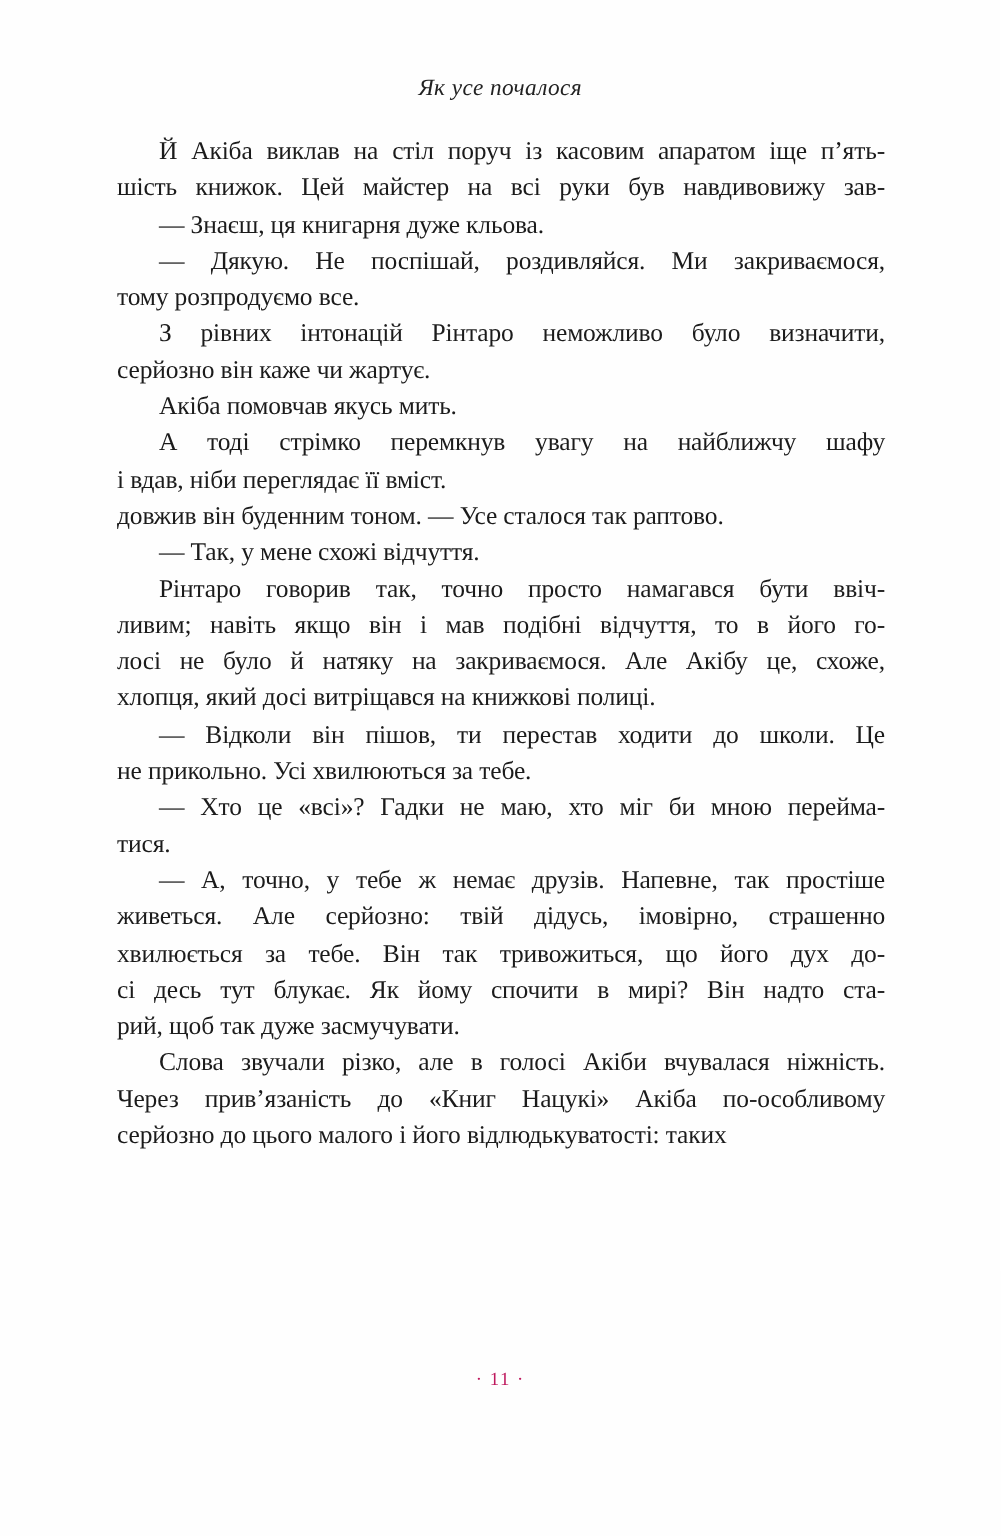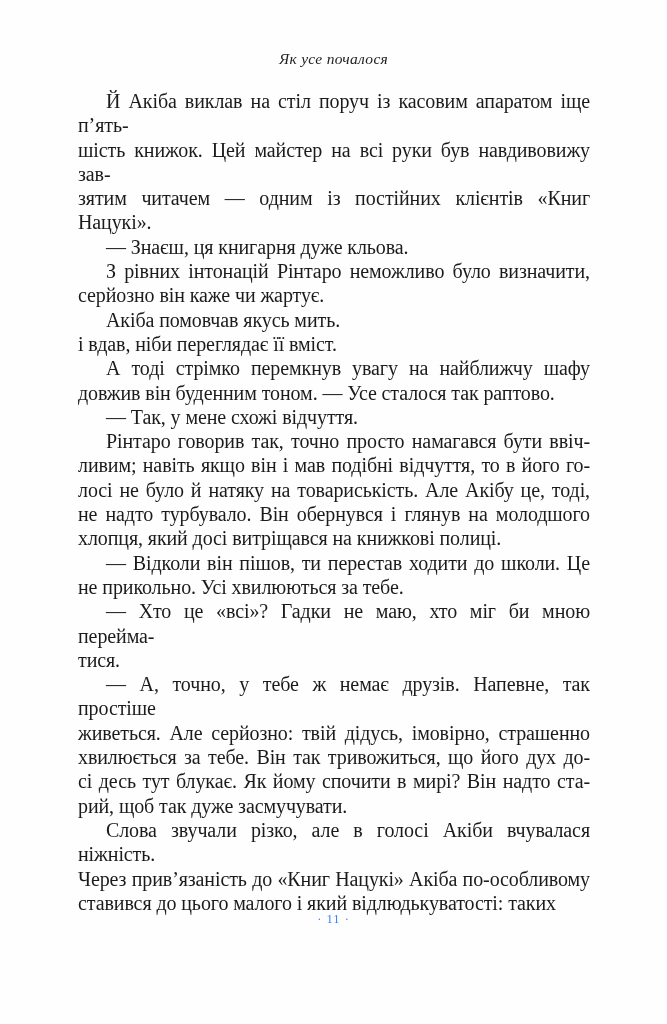--- a/index.html
+++ b/index.html
@@ -26,21 +26,21 @@
     font-style: italic;
     font-size: 15.5px;
     letter-spacing: 0.3px;
     color: #222222;
   }
   .text-block {
     position: absolute;
     top: 89px;
     left: 78px;
     width: 512px;
-    font-size: 20px;
+    font-size: 17px;
     line-height: 24.3px;
     letter-spacing: -0.1px;
   }
   .para { margin: 0; padding: 0; }
   .line {
     text-align: justify;
     text-align-last: justify;
     white-space: normal;
   }
   .line.last {
@@ -50,78 +50,80 @@
     text-indent: 28px;
   }
   .page-number {
     position: absolute;
     top: 912px;
     left: 0;
     right: 0;
     text-align: center;
     font-size: 12.5px;
     letter-spacing: 1px;
-    color: #3b82f6;
+    color: #be185d;
   }
 </style>
 </head>
 <body>
 
 <div class="page" style="background: rgb(254, 254, 254); color: rgb(27, 27, 27);">
   <div class="running-header">Як усе почалося</div>
 
   <div class="text-block" id="text-block">
       <div class="para">
         <div class="line first">Й Акіба виклав на стіл поруч із касовим апаратом іще п’ять-</div>
         <div class="line">шість книжок. Цей майстер на всі руки був навдивовижу зав-</div>
-        <div class="line last">зятим читачем — одним із постійних клієнтів «Книг Нацукі».</div>
       </div>
       <div class="para">
         <div class="line first last">— Знаєш, ця книгарня дуже кльова.</div>
+      </div>
+      <div class="para">
+        <div class="line first">— Дякую. Не поспішай, роздивляйся. Ми закриваємося,</div>
+        <div class="line last">тому розпродуємо все.</div>
       </div>
       <div class="para">
         <div class="line first">З рівних інтонацій Рінтаро неможливо було визначити,</div>
         <div class="line last">серйозно він каже чи жартує.</div>
       </div>
       <div class="para">
         <div class="line first last">Акіба помовчав якусь мить.</div>
       </div>
       <div class="para">
+        <div class="line first">А тоді стрімко перемкнув увагу на найближчу шафу</div>
         <div class="line last">і вдав, ніби переглядає її вміст.</div>
-        <div class="line first">А тоді стрімко перемкнув увагу на найближчу шафу</div>
       </div>
       <div class="para">
         <div class="line last">довжив він буденним тоном. — Усе сталося так раптово.</div>
       </div>
       <div class="para">
         <div class="line first last">— Так, у мене схожі відчуття.</div>
       </div>
       <div class="para">
         <div class="line first">Рінтаро говорив так, точно просто намагався бути ввіч-</div>
         <div class="line">ливим; навіть якщо він і мав подібні відчуття, то в його го-</div>
-        <div class="line">лосі не було й натяку на товариськість. Але Акібу це, тоді,</div>
-        <div class="line">не надто турбувало. Він обернувся і глянув на молодшого</div>
+        <div class="line">лосі не було й натяку на закриваємося. Але Акібу це, схоже,</div>
         <div class="line last">хлопця, який досі витріщався на книжкові полиці.</div>
       </div>
       <div class="para">
         <div class="line first">— Відколи він пішов, ти перестав ходити до школи. Це</div>
         <div class="line last">не прикольно. Усі хвилюються за тебе.</div>
       </div>
       <div class="para">
         <div class="line first">— Хто це «всі»? Гадки не маю, хто міг би мною перейма-</div>
         <div class="line last">тися.</div>
       </div>
       <div class="para">
         <div class="line first">— А, точно, у тебе ж немає друзів. Напевне, так простіше</div>
         <div class="line">живеться. Але серйозно: твій дідусь, імовірно, страшенно</div>
         <div class="line">хвилюється за тебе. Він так тривожиться, що його дух до-</div>
         <div class="line">сі десь тут блукає. Як йому спочити в мирі? Він надто ста-</div>
         <div class="line last">рий, щоб так дуже засмучувати.</div>
       </div>
       <div class="para">
         <div class="line first">Слова звучали різко, але в голосі Акіби вчувалася ніжність.</div>
         <div class="line">Через прив’язаність до «Книг Нацукі» Акіба по-особливому</div>
-        <div class="line last">ставився до цього малого і який відлюдькуватості: таких</div>
+        <div class="line last">серйозно до цього малого і його відлюдькуватості: таких</div>
       </div>
     </div>
 
   <div class="page-number">· 11 ·</div>
 </div>
 
 </body></html>

